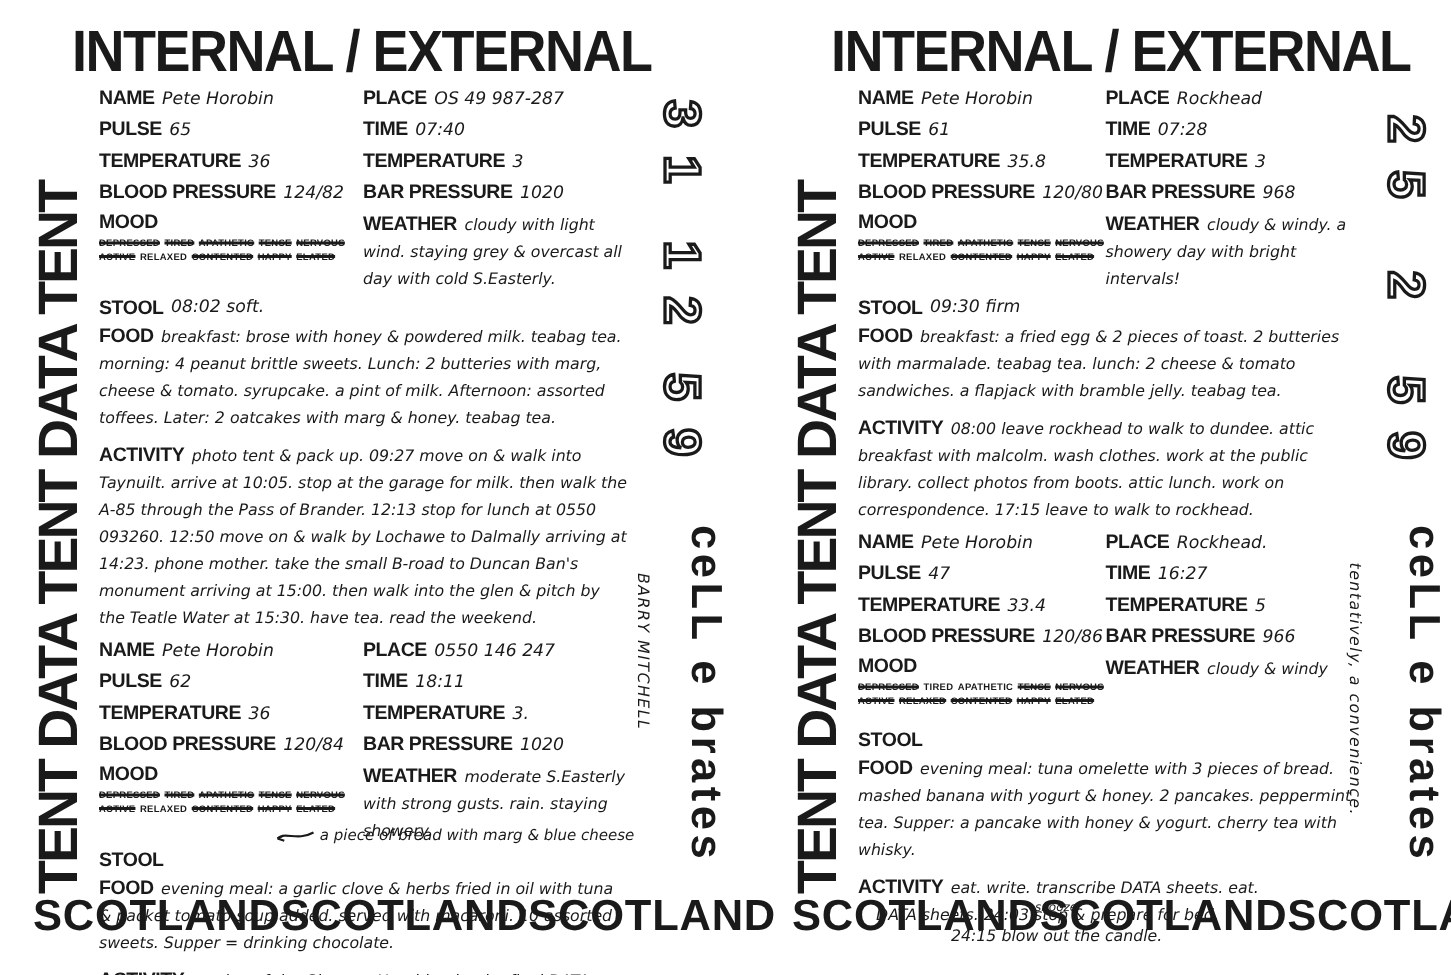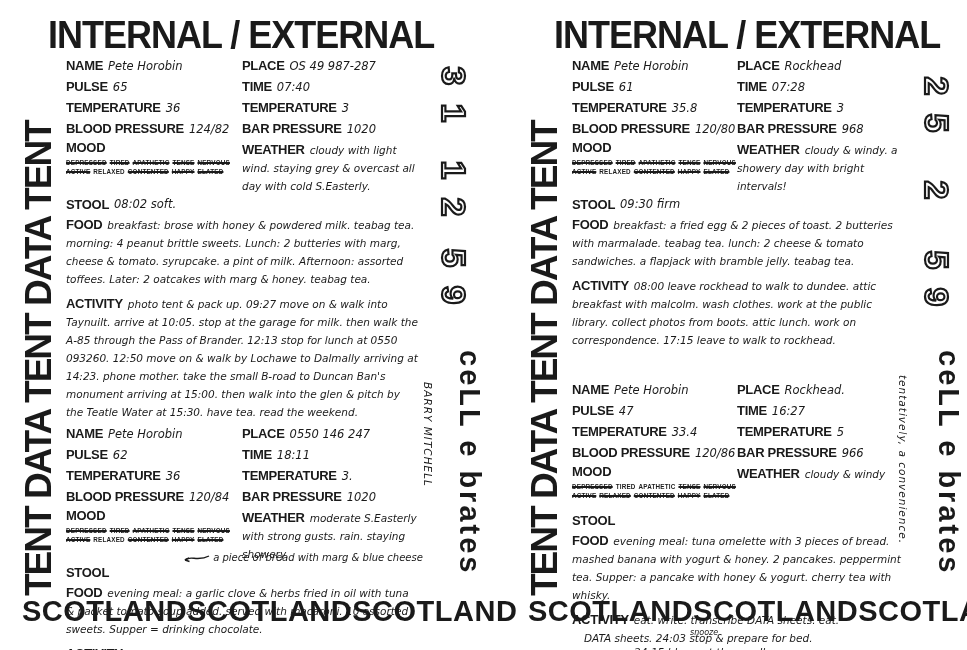--- a/index.html
+++ b/index.html
@@ -180,21 +180,21 @@
           <div class="mood-line"><span class="mood-word struck">DEPRESSED</span><span class="mood-word struck">TIRED</span><span class="mood-word struck">APATHETIC</span><span class="mood-word struck">TENSE</span><span class="mood-word struck">NERVOUS</span></div>
           <div class="mood-line"><span class="mood-word struck">ACTIVE</span><span class="mood-word">RELAXED</span><span class="mood-word struck">CONTENTED</span><span class="mood-word struck">HAPPY</span><span class="mood-word struck">ELATED</span></div>
         </div>
         <div class="half"><span class="lbl">WEATHER</span><span class="hand par">cloudy &amp; windy. a showery day with bright intervals!</span></div>
       </div>
       <div class="row">
           <span class="lbl">STOOL</span>
           <span class="hand">09:30 firm</span>
         </div>
       <div class="par-row"><span class="lbl">FOOD</span><span class="hand par">breakfast: a fried egg &amp; 2 pieces of toast. 2 butteries with marmalade. teabag tea. lunch: 2 cheese &amp; tomato sandwiches. a flapjack with bramble jelly. teabag tea.</span></div>
-      <div class="par-row" style="margin-bottom:32px;"><span class="lbl">ACTIVITY</span><span class="hand par">08:00 leave rockhead to walk to dundee. attic breakfast with malcolm. wash clothes. work at the public library. collect photos from boots. attic lunch. work on correspondence. 17:15 leave to walk to rockhead.</span></div>
+      <div class="par-row" style="margin-bottom:4px;"><span class="lbl">ACTIVITY</span><span class="hand par">08:00 leave rockhead to walk to dundee. attic breakfast with malcolm. wash clothes. work at the public library. collect photos from boots. attic lunch. work on correspondence. 17:15 leave to walk to rockhead.</span></div>
     </div>
 
     <div class="block">
       <div class="row">
         <div class="half"><span class="lbl">NAME</span><span class="hand">Pete Horobin</span></div>
         <div class="half"><span class="lbl">PLACE</span><span class="hand">Rockhead.</span></div>
       </div>
       <div class="row">
         <div class="half"><span class="lbl">PULSE</span><span class="hand">47</span></div>
         <div class="half"><span class="lbl">TIME</span><span class="hand">16:27</span></div>

